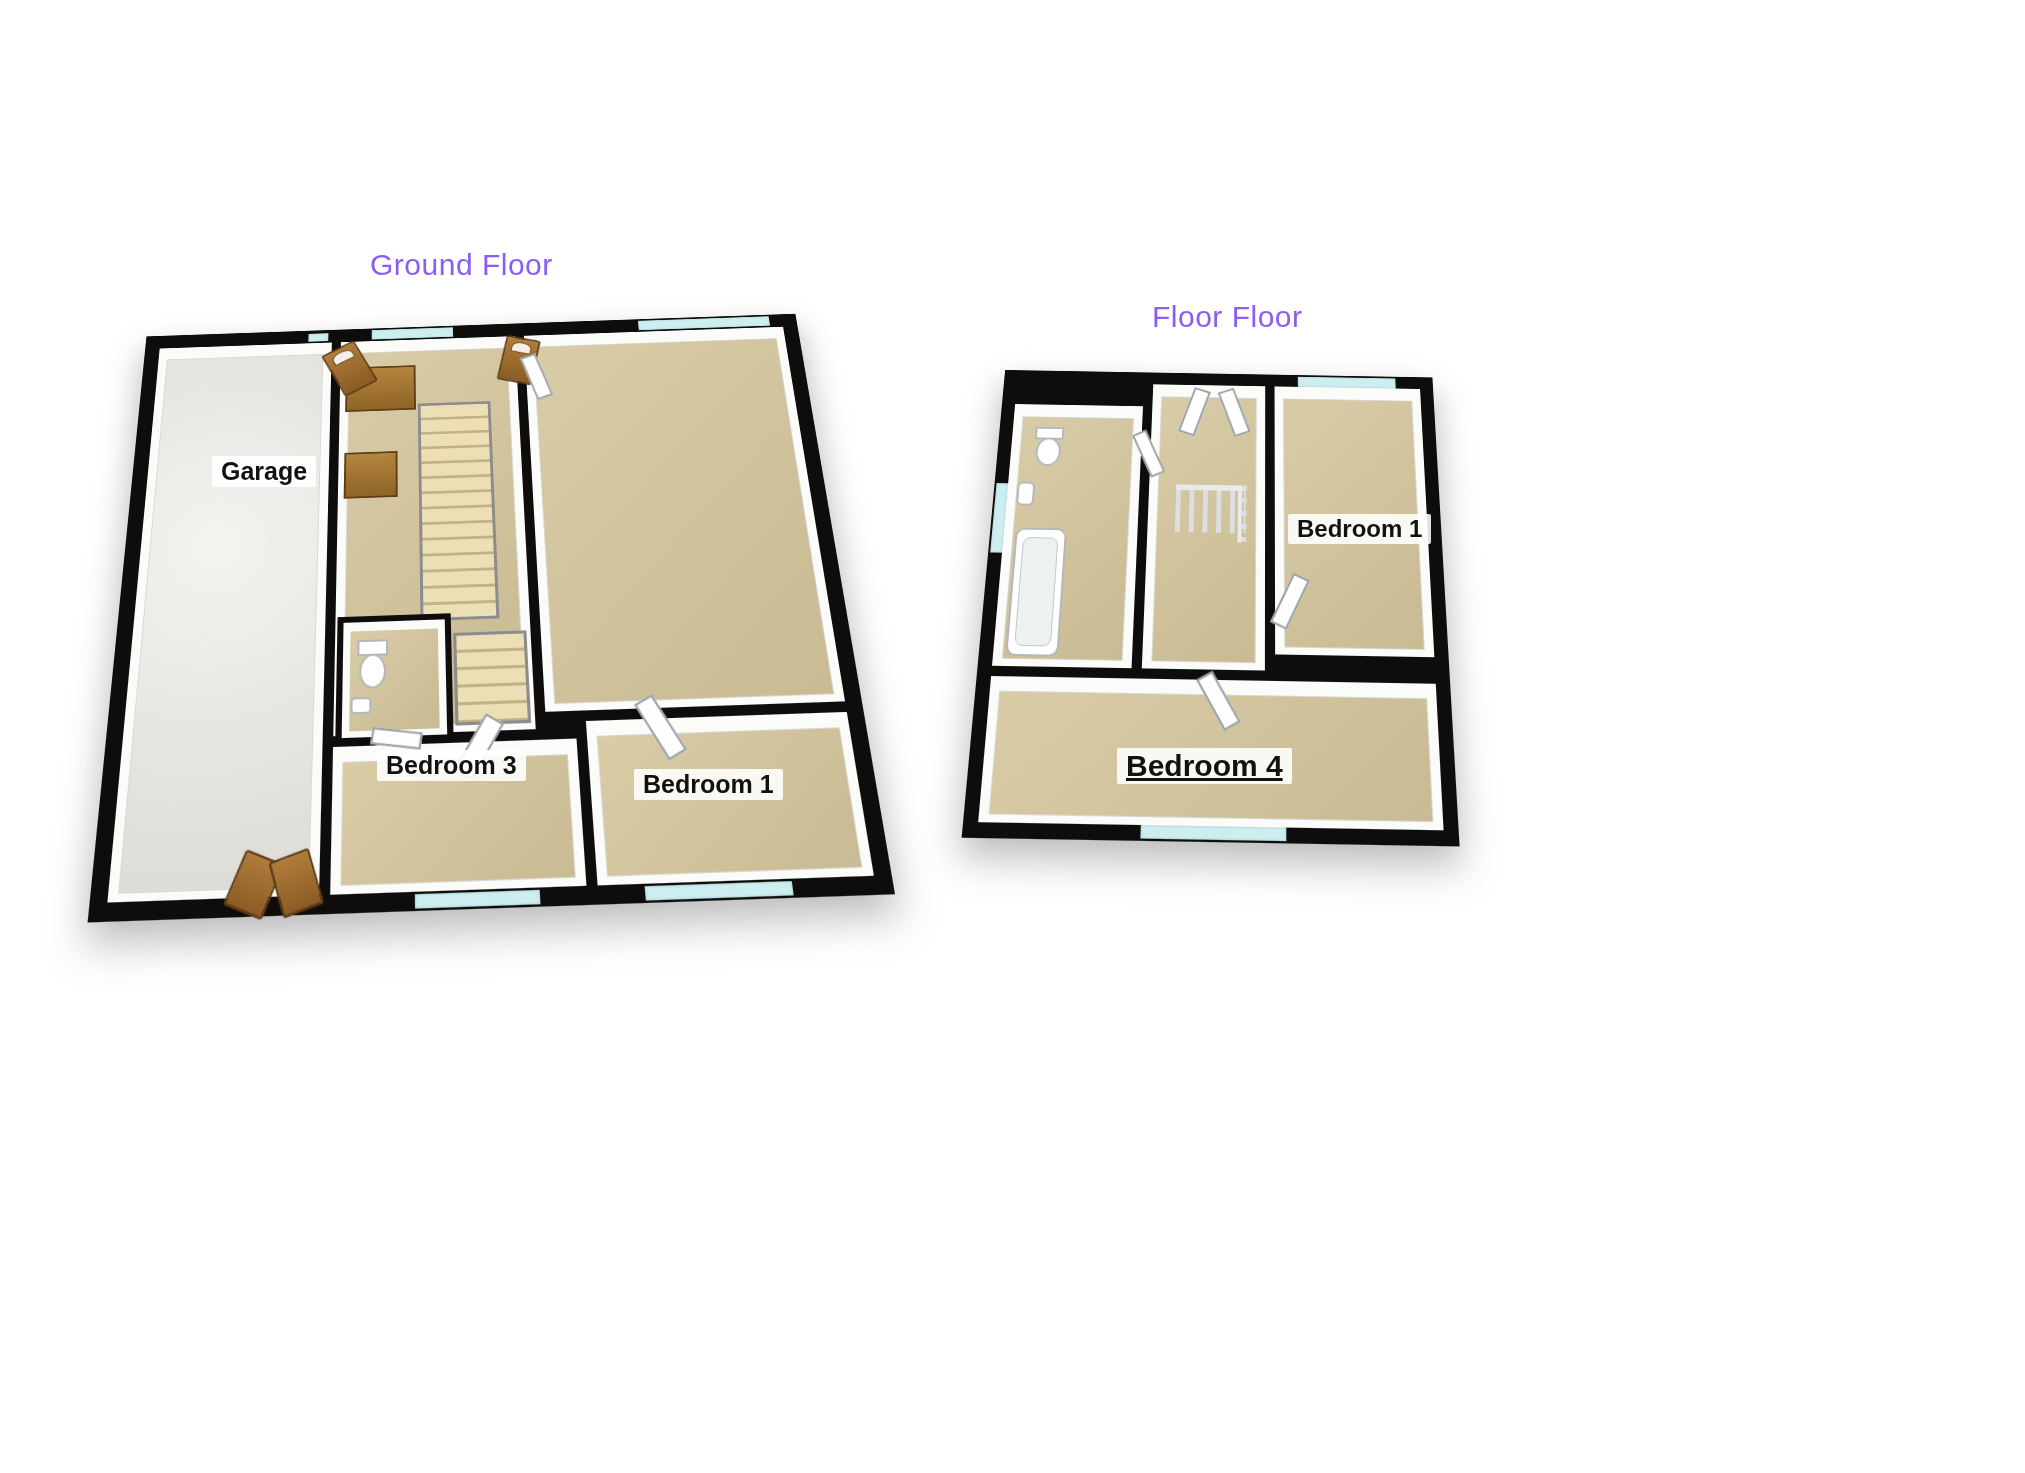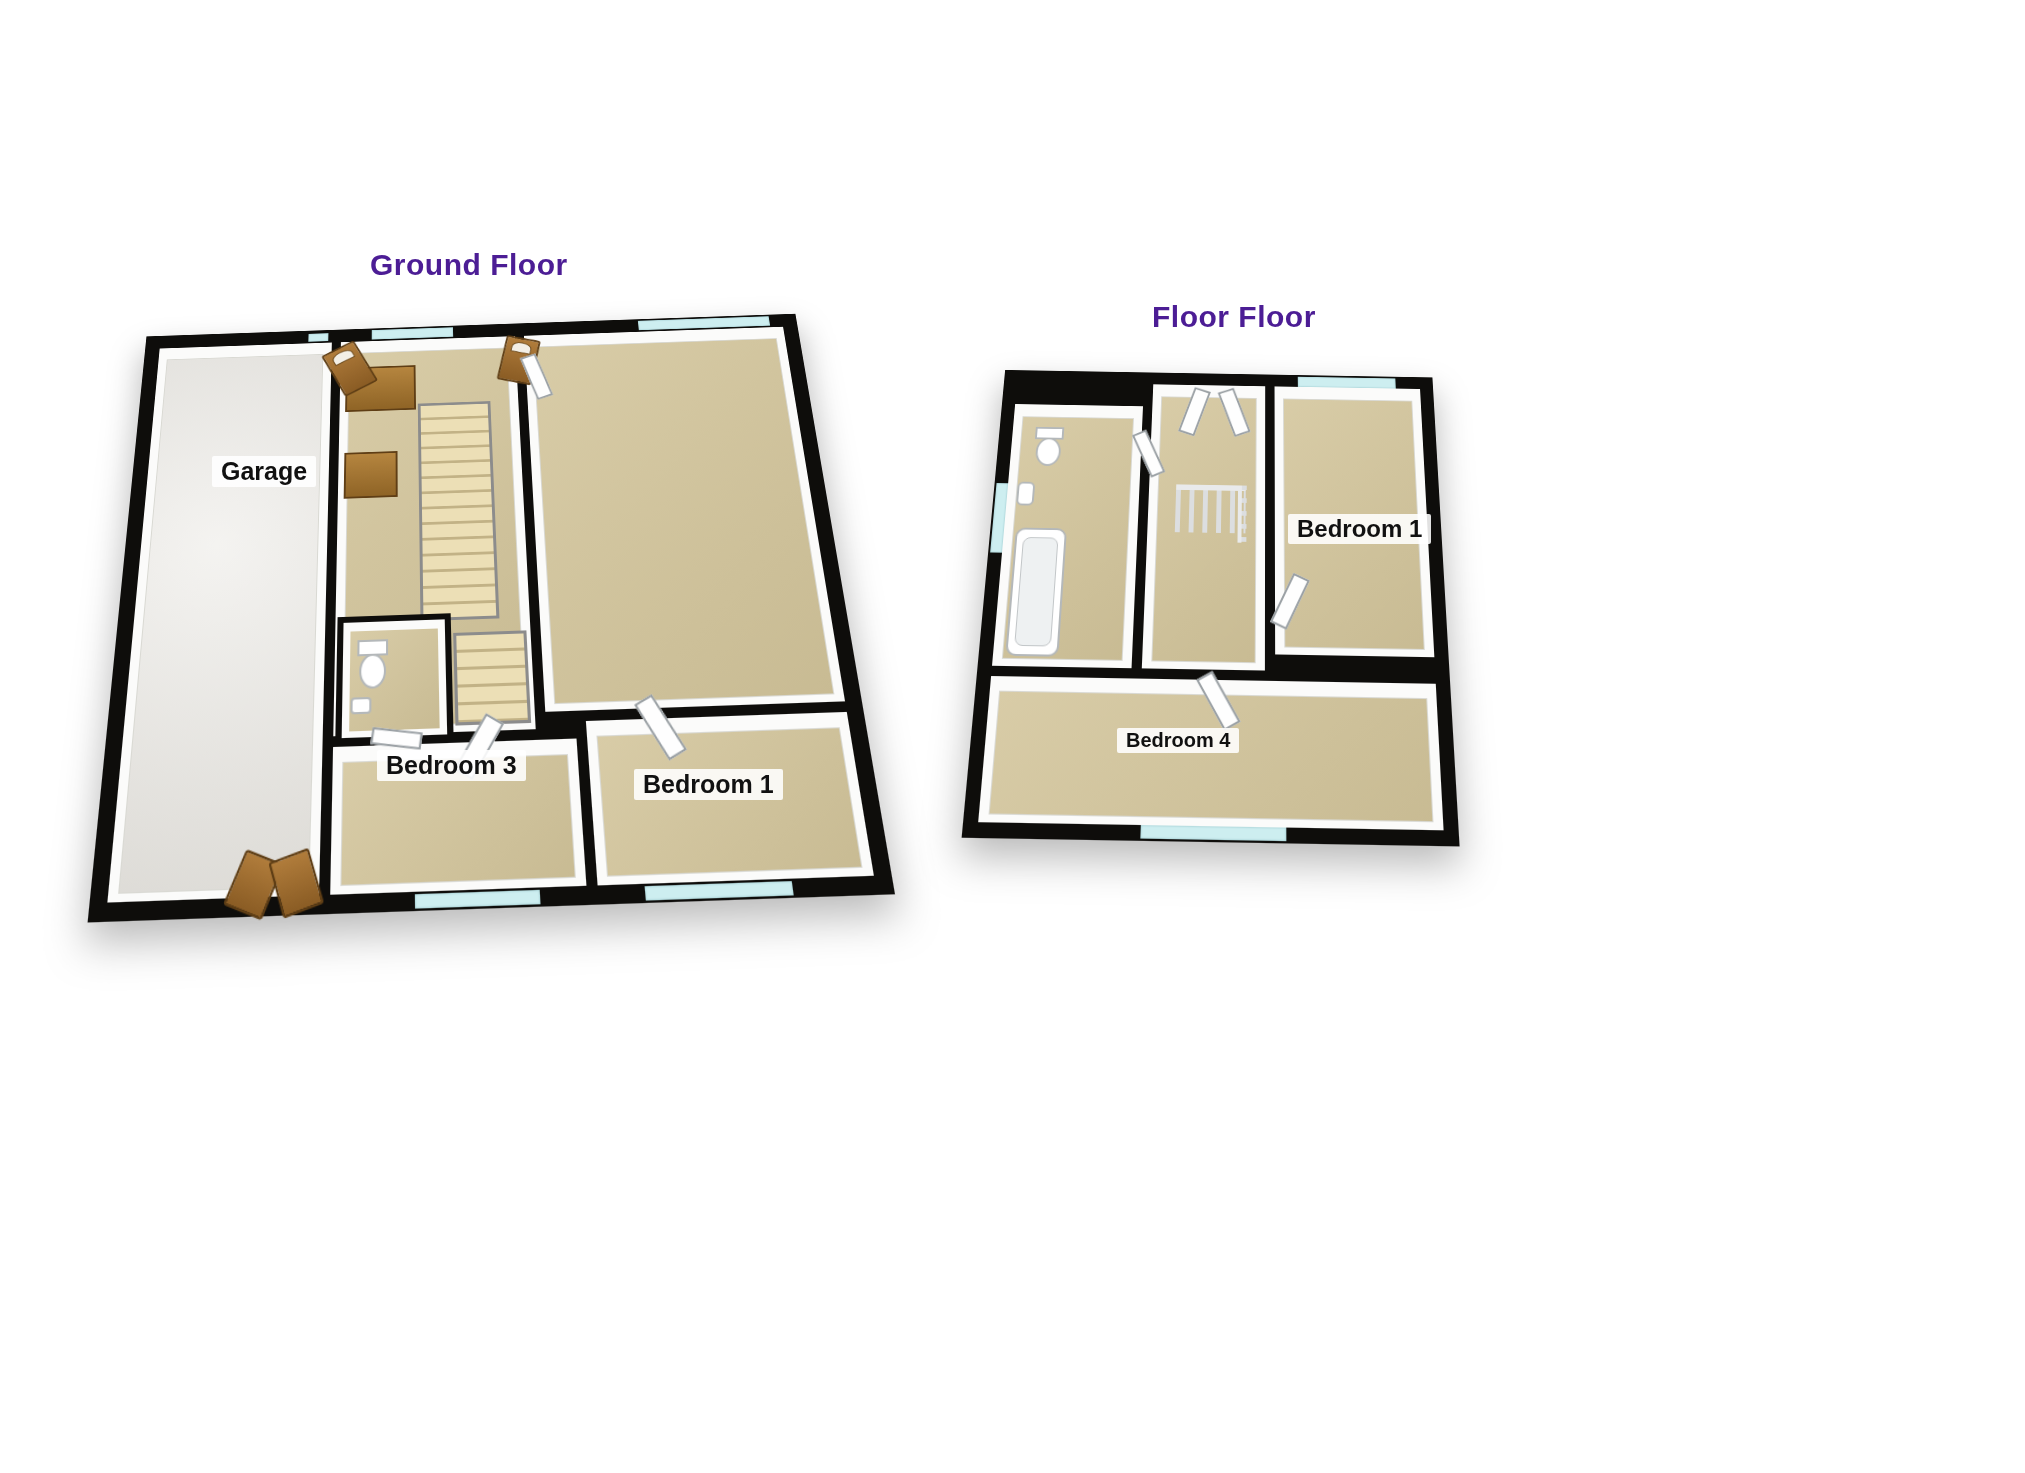--- a/index.html
+++ b/index.html
@@ -2,21 +2,21 @@
 <html style="--background: #ffffff; --wall: #0e0d0b; --floor: #d3c59b; --garage_floor: #e9e7e2; --window: #cdeef0; --door_wood: #9c6b2f; --label_text: #111111; --label_bg: #ffffff;"><head>
 <meta charset="utf-8">
 <style>
   html,body{margin:0;padding:0;background:#fff;}
   .canvas{
     position:relative;width:2025px;height:1473px;overflow:hidden;
     background:var(--background,#ffffff);
     font-family:"Liberation Sans",sans-serif;
   }
   .floor-title{
-    position:absolute;font-weight:bold;font-size:30px;color:#4c1d95;
+    position:absolute;font-weight:normal;font-size:30px;color:#8b5cf6;
     letter-spacing:0.5px;white-space:nowrap;
   }
   .room-label{
     position:absolute;font-weight:bold;color:var(--label_text,#111);
     background:rgba(255,255,255,0.88);padding:1px 9px;border-radius:2px;
     font-size:25px;white-space:nowrap;z-index:30;
   }
   .plan{
     position:absolute;background:var(--wall,#0e0d0b);
     filter:drop-shadow(0 16px 18px rgba(0,0,0,0.28));
@@ -139,15 +139,15 @@
     <div class="rail-v" style="left:252px;top:128px;height:62px;"></div>
 
     <div class="door-white" style="left:196px;top:18px;width:14px;height:50px;transform:rotate(18deg);"></div>
     <div class="door-white" style="left:238px;top:18px;width:14px;height:50px;transform:rotate(-20deg);"></div>
     <div class="door-white" style="left:150px;top:68px;width:12px;height:48px;transform:rotate(-25deg);"></div>
     <div class="door-white" style="left:296px;top:222px;width:14px;height:52px;transform:rotate(25deg);"></div>
     <div class="door-white" style="left:226px;top:322px;width:14px;height:52px;transform:rotate(-30deg);"></div>
   </div>
 
   <div class="room-label" style="left:1288px;top:514px;font-size:24px;">Bedroom 1</div>
-  <div class="room-label" style="left:1117px;top:728px;font-size:20px;">Bedroom 4</div>
+  <div class="room-label" style="left:1117px;top:748px;font-size:30px;text-decoration:underline;">Bedroom 4</div>
 
 </div>
 
 </body></html>

